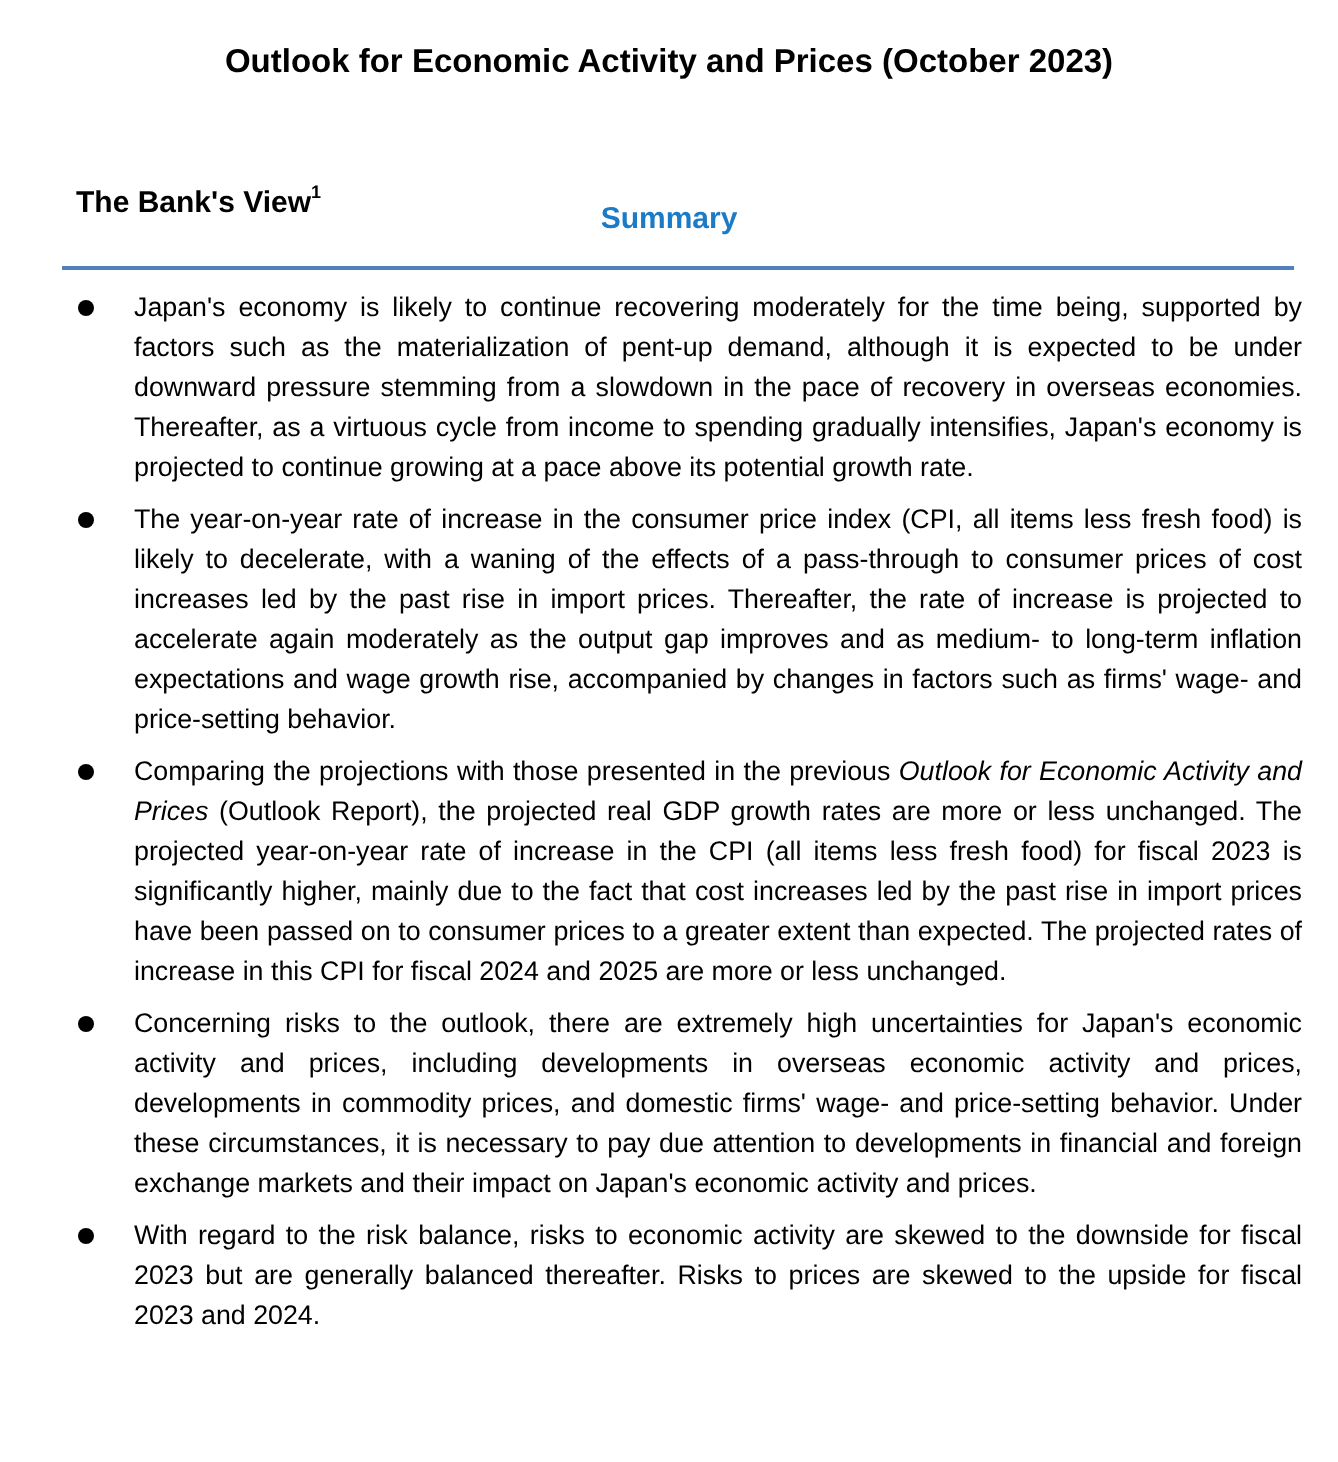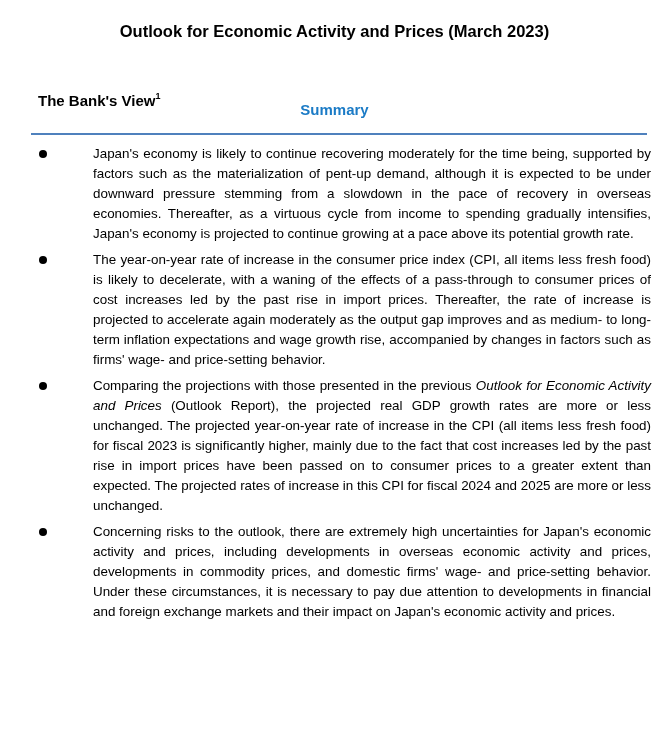--- a/index.html
+++ b/index.html
@@ -22,34 +22,34 @@
   }
   .rule {
     position: absolute; left: 31px; width: 616px; top: 133px; height: 2px;
     background: #4f81bd;
   }
   .bullets {
     position: absolute; left: 0; top: 144px; width: 669px;
     margin: 0; padding: 0; list-style: none;
   }
   .bullet-item {
-    position: relative; padding-left: 93px; padding-right: 18px;
+    position: relative; padding-left: 67px; padding-right: 18px;
     font-size: 13.4px; line-height: 20px; text-align: justify;
     margin-bottom: 6px;
   }
   .bullet-dot {
     position: absolute; left: 39px; top: 6px; width: 8px; height: 8px;
     border-radius: 50%; background: #000;
   }
   .it { font-style: italic; }
 </style>
 </head>
 <body>
 
-<div class="doc-title">Outlook for Economic Activity and Prices (March 2023)</div>
+<div class="doc-title">Outlook for Economic Activity and Prices (October 2023)</div>
 
 <div class="section-title"><span>The Bank's View</span><sup>1</sup></div>
 
 <div class="summary-heading">Summary</div>
 
 <div class="rule"></div>
 
 <ul class="bullets">
   <li class="bullet-item">
     <span class="bullet-dot"></span>
@@ -60,13 +60,17 @@
     <span>The year-on-year rate of increase in the consumer price index (CPI, all items less fresh food) is likely to decelerate, with a waning of the effects of a pass-through to consumer prices of cost increases led by the past rise in import prices. Thereafter, the rate of increase is projected to accelerate again moderately as the output gap improves and as medium- to long-term inflation expectations and wage growth rise, accompanied by changes in factors such as firms' wage- and price-setting behavior.</span>
   </li>
   <li class="bullet-item">
     <span class="bullet-dot"></span>
     <span>Comparing the projections with those presented in the previous </span><span class="it">Outlook for Economic Activity and Prices</span><span> (Outlook Report), the projected real GDP growth rates are more or less unchanged. The projected year-on-year rate of increase in the CPI (all items less fresh food) for fiscal 2023 is significantly higher, mainly due to the fact that cost increases led by the past rise in import prices have been passed on to consumer prices to a greater extent than expected. The projected rates of increase in this CPI for fiscal 2024 and 2025 are more or less unchanged.</span>
   </li>
   <li class="bullet-item">
     <span class="bullet-dot"></span>
     <span>Concerning risks to the outlook, there are extremely high uncertainties for Japan's economic activity and prices, including developments in overseas economic activity and prices, developments in commodity prices, and domestic firms' wage- and price-setting behavior. Under these circumstances, it is necessary to pay due attention to developments in financial and foreign exchange markets and their impact on Japan's economic activity and prices.</span>
   </li>
+  <li class="bullet-item">
+    <span class="bullet-dot"></span>
+    <span>With regard to the risk balance, risks to economic activity are skewed to the downside for fiscal 2023 but are generally balanced thereafter. Risks to prices are skewed to the upside for fiscal 2023 and 2024.</span>
+  </li>
 </ul>
 
 </body></html>

